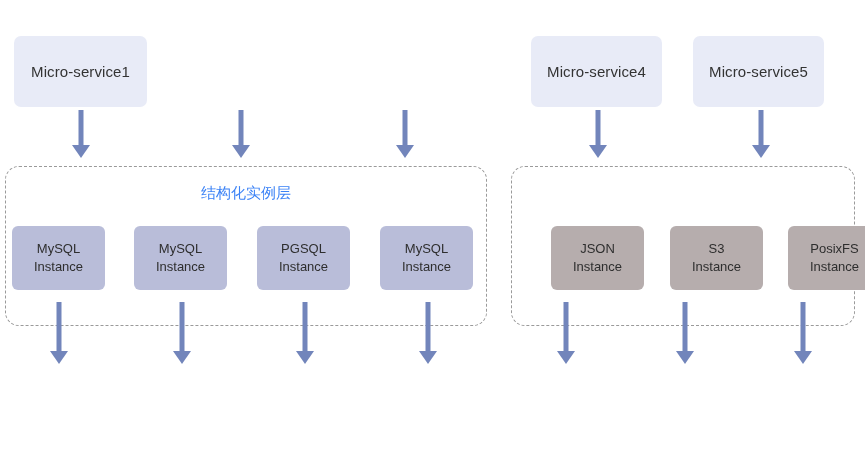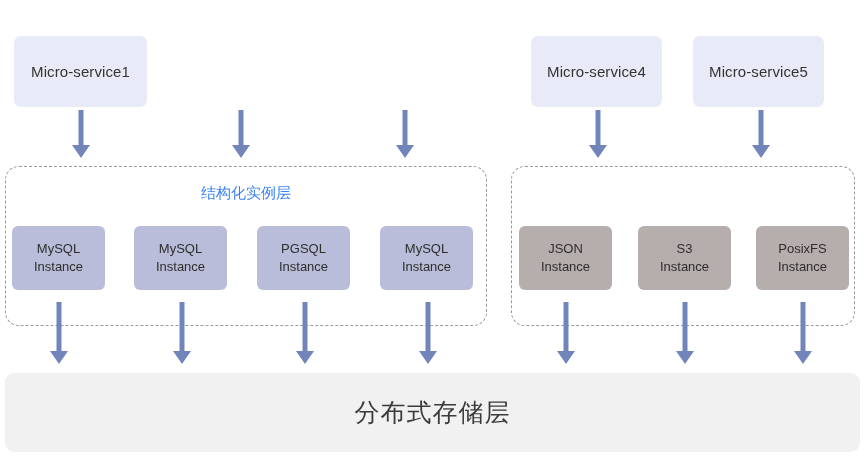--- a/index.html
+++ b/index.html
@@ -55,21 +55,21 @@
     border-radius: 6px;
     display: flex;
     flex-direction: column;
     align-items: center;
     justify-content: center;
     font-size: 13px;
     color: #2e2e2e;
     line-height: 1.35;
   }
   .inst-structured   { background: #b9bdd9; }
-  .inst-unstructured { background: #b6adad; }
+  .inst-unstructured { background: #b6adad; margin-left: 32px; }
 
   
   .arrow {
     position: absolute;
     width: 18px;
   }
   .arrow .shaft {
     position: absolute;
     left: 50%;
     top: 0;
@@ -186,16 +186,13 @@
       <div class="head" style="top: 49px;"></div>
     </div>
     <div class="arrow" style="left: 676px; top: 302px; height: 62px;">
       <div class="shaft" style="height: 49px;"></div>
       <div class="head" style="top: 49px;"></div>
     </div>
     <div class="arrow" style="left: 794px; top: 302px; height: 62px;">
       <div class="shaft" style="height: 49px;"></div>
       <div class="head" style="top: 49px;"></div>
     </div>
-    <div class="storage-bar" style="left: 5px; top: 373px; width: 855px; height: 79px;">
-      <span>分布式存储层</span>
-    </div>
   </div>
 
 </body></html>

